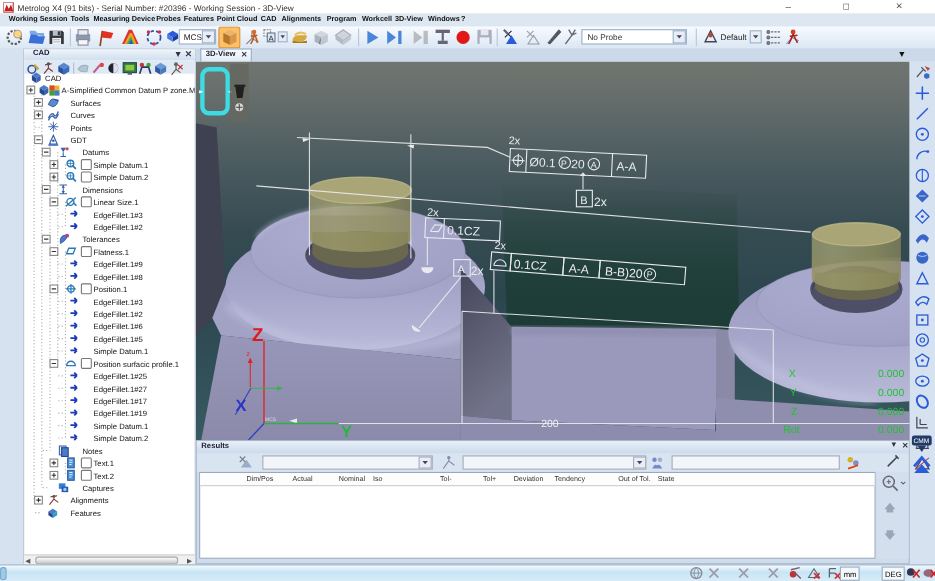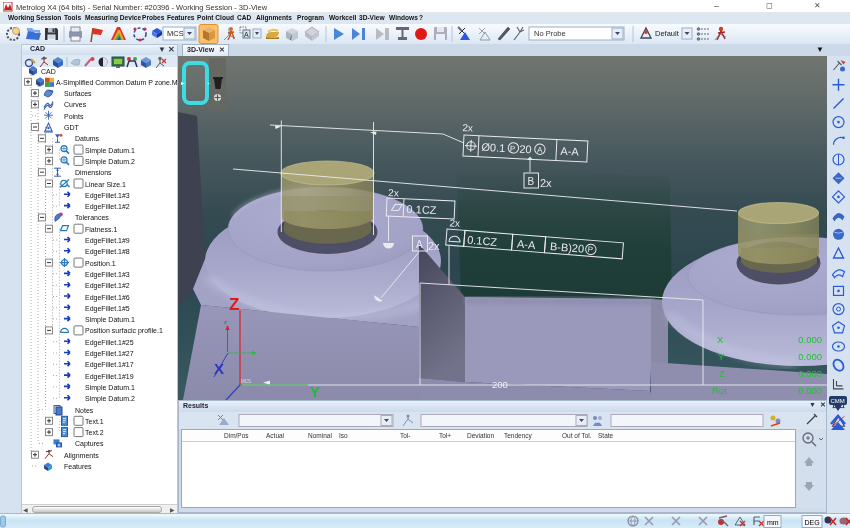--- a/index.html
+++ b/index.html
@@ -5,21 +5,21 @@
 html,body{width:850px;height:528px;overflow:hidden;font-family:"Liberation Sans",sans-serif;background:#d6e2f0}
 .abs{position:absolute}
 </style></head>
 <body>
 
 <div class="abs" style="left:0;top:0;width:850px;height:13px;background:#ffffff;border-bottom:1px solid #e8e8e8">
 <svg class="abs" style="left:3px;top:2px" width="10" height="10" viewBox="0 0 10 10">
 <rect x="0" y="0" width="9" height="9" fill="#fff" stroke="#b03030" stroke-width="1"></rect>
 <path d="M1 8 L3 2 L5 6 L7 2 L9 8 Z" fill="#c32127"></path>
     </svg>
-<span class="abs" style="left:16px;top:3px;font-size:7.5px;color:#333">Metrolog X4 (64 bits) - Serial Number: #20396 - Working Session - 3D-View</span>
+<span class="abs" style="left:16px;top:3px;font-size:7.5px;color:#333">Metrolog X4 (91 bits) - Serial Number: #20396 - Working Session - 3D-View</span>
 <span class="abs" style="left:714px;top:1px;font-size:9px;color:#555">–</span>
 <span class="abs" style="left:766px;top:1px;font-size:8px;color:#555">◻</span>
 <span class="abs" style="left:814px;top:1px;font-size:8px;color:#555">✕</span>
 </div>
 <div class="abs" style="left:0;top:13px;width:850px;height:11px;background:#dde7f2">
 <span class="abs" style="left:8px;top:1px;font-size:6.6px;color:#101010;font-weight:bold">Working Session</span>
 <span class="abs" style="left:64px;top:1px;font-size:6.6px;color:#101010;font-weight:bold">Tools</span>
 <span class="abs" style="left:85px;top:1px;font-size:6.6px;color:#101010;font-weight:bold">Measuring Device</span>
 <span class="abs" style="left:142px;top:1px;font-size:6.6px;color:#101010;font-weight:bold">Probes</span>
 <span class="abs" style="left:167px;top:1px;font-size:6.6px;color:#101010;font-weight:bold">Features</span>

